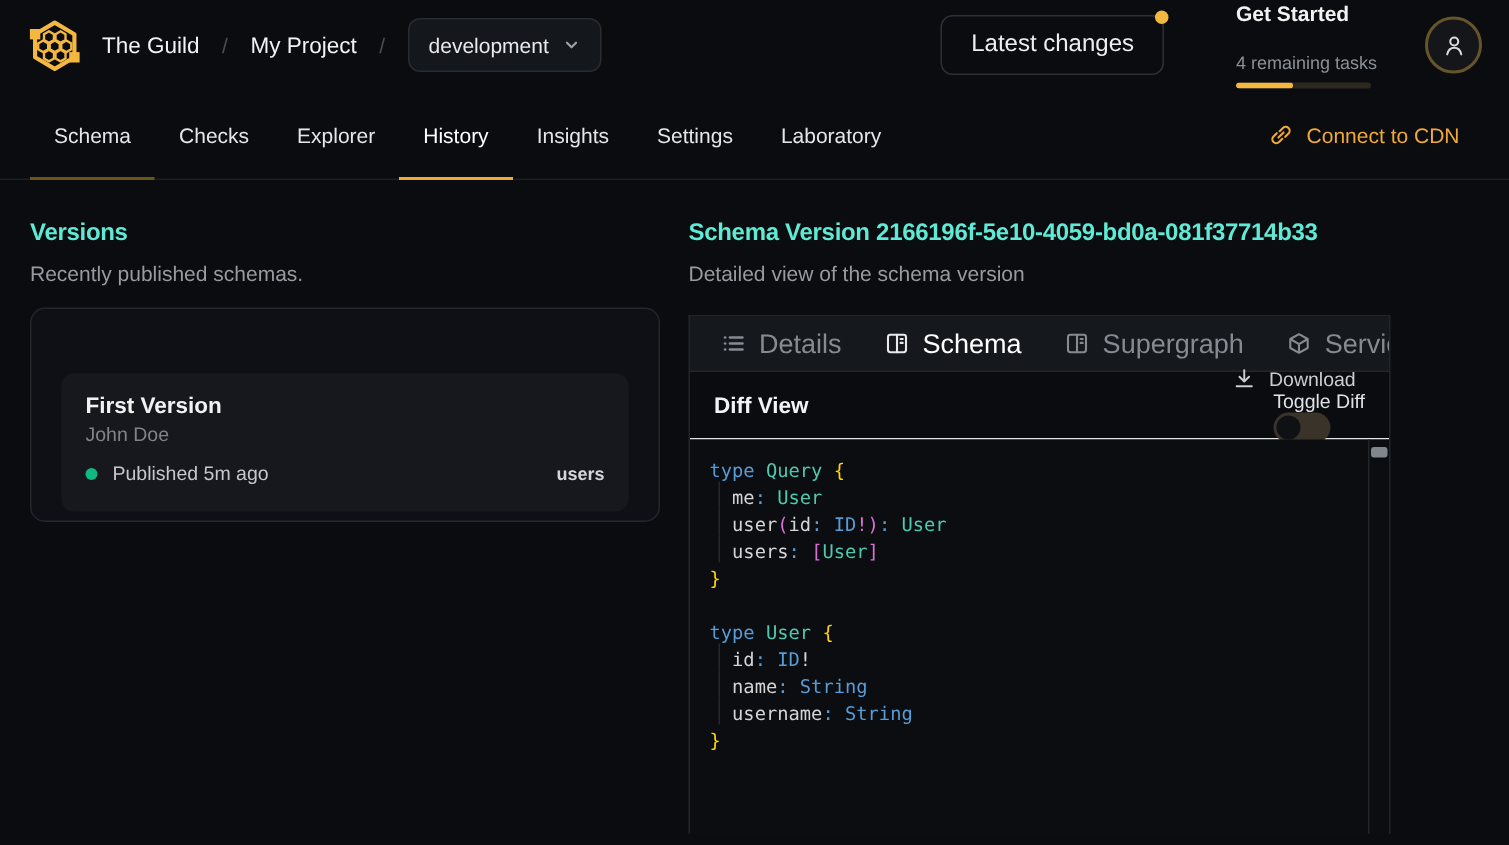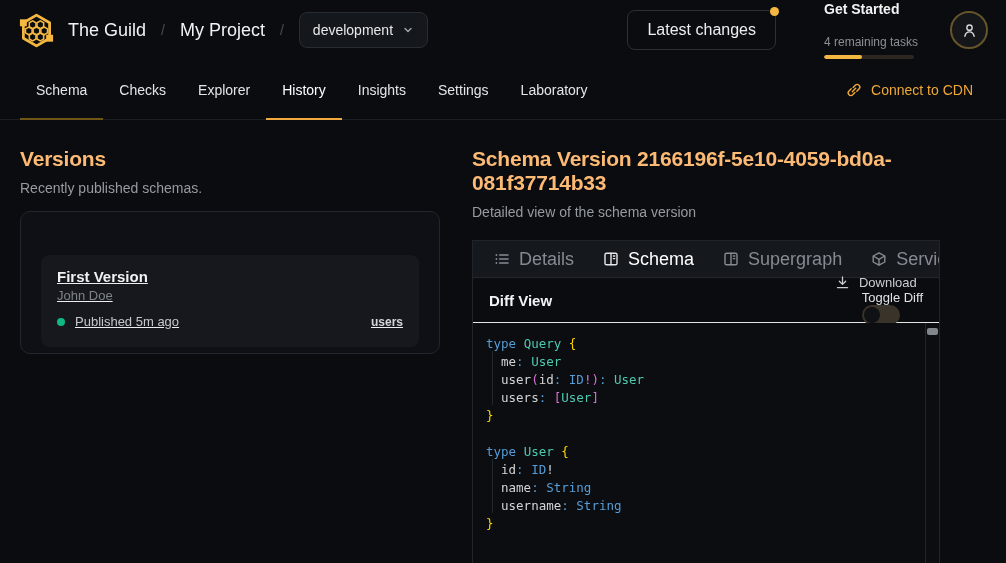--- a/index.html
+++ b/index.html
@@ -3,21 +3,21 @@
 <meta charset="utf-8">
 <style>
   * { margin:0; padding:0; box-sizing:border-box; }
   body { background:#0a0c10; font-family:"Liberation Sans", sans-serif; }
   .screen { position:relative; width:1006px; height:563px; background:#0a0c10; overflow:hidden; color:#ededef; }
 
   
   .topbar { display:flex; align-items:center; height:60px; padding:0 18px; }
   .logo { width:37px; height:37px; display:flex; align-items:center; justify-content:center; cursor:pointer; }
   .crumbs { display:flex; align-items:center; gap:15px; margin-left:13px; }
-  .crumb { font-size:18px; font-weight:500; color:#f1f2f3; text-decoration:none; cursor:pointer; }
+  .crumb { font-size:15px; font-weight:500; color:#f1f2f3; text-decoration:none; cursor:pointer; }
   .sep { color:#4a4f57; font-size:14px; }
   .env-select { display:flex; align-items:center; gap:9px; background:#14171c; border:1px solid #282c33;
     border-radius:8px; padding:9px 13px; color:#e8e9ea; font-size:14px; cursor:pointer; font-family:inherit; }
   .top-right { margin-left:auto; display:flex; align-items:center; }
   .latest-btn { position:relative; background:transparent; border:1px solid #2c3138; border-radius:8px;
     padding:10px 19px; color:#ededef; font-size:16px; font-family:inherit; cursor:pointer; margin-right:48px; }
   .notif-dot { position:absolute; top:-4px; right:-4px; width:9px; height:9px; border-radius:50%; background:#f4b740; }
   .get-started { margin-right:14px; cursor:pointer; min-width:112px; }
   .gs-title { font-size:14px; font-weight:600; color:#f2f2f2; }
   .gs-sub { font-size:12px; color:#8b9096; margin-top:18px; }
@@ -31,35 +31,35 @@
   .tab { position:relative; display:flex; align-items:center; padding:0 16px; font-size:14px; color:#e3e5e8;
     text-decoration:none; cursor:pointer; }
   .tab.dim-active::after { content:""; position:absolute; left:0; right:0; bottom:-1px; height:2px; background:#6e5617; }
   .tab.active { color:#ffffff; }
   .tab.active::after { content:""; position:absolute; left:0; right:0; bottom:-1px; height:2px; background:#f2a93b; }
   .cdn-link { margin-left:auto; display:flex; align-items:center; gap:9px; color:#f0a837; font-size:14px;
     text-decoration:none; cursor:pointer; }
 
   
   .main { position:absolute; top:120px; left:0; right:0; bottom:0; }
-  .col-title { font-size:21px; font-weight:700; color:#fdba74; letter-spacing:-0.2px; }
+  .col-title { font-size:16px; font-weight:700; color:#5eead4; letter-spacing:-0.2px; }
   .col-sub { font-size:14px; color:#969ba1; margin-top:9px; }
 
   .left-col { position:absolute; left:20px; top:27px; width:420px; bottom:0; }
   .versions-card { margin-top:15px; height:143px; background:#0e1015; border:1px solid #22262d;
-    border-radius:10px; padding:43px 20px 8px;text-decoration:underline; }
+    border-radius:10px; padding:43px 20px 8px; }
   .version-item { height:92px; background:#16181d; border-radius:8px; padding:13px 16px; cursor:pointer; }
   .vi-title { font-size:15px; font-weight:600; color:#f0f1f2; }
   .vi-author { font-size:13px; color:#7f848a; margin-top:3px; }
   .vi-row { display:flex; align-items:center; margin-top:11px; }
   .pub-dot { width:8px; height:8px; border-radius:50%; background:#10b981; }
   .vi-status { font-size:13px; color:#c4c8cd; margin-left:10px; }
   .vi-service { margin-left:auto; font-size:12px; font-weight:700; color:#d3d6da; }
 
-  .right-col { position:absolute; left:472px; top:27px; width:468px; bottom:0; }
+  .right-col { position:absolute; left:459px; top:27px; width:468px; bottom:0; }
   .panel { margin-top:20px; border:1px solid #20242b; border-bottom:none; height:346px; display:flex;
     flex-direction:column; overflow:hidden; }
   .panel-tabs { height:37px; background:#15181d; border-bottom:1px solid #23262c; display:flex;
     align-items:center; padding:0 21px; gap:29px; flex:none; }
   .ptab { display:flex; align-items:center; gap:9px; font-size:18px; color:#868b91; background:none;
     border:none; font-family:inherit; cursor:pointer; }
   .ptab svg { stroke:#868b91; }
   .ptab.active { color:#ffffff; }
   .ptab.active svg { stroke:#e8e9ea; }
   .diff-row { height:45px; border-bottom:1px solid #e5e5e5; display:flex; align-items:center;

